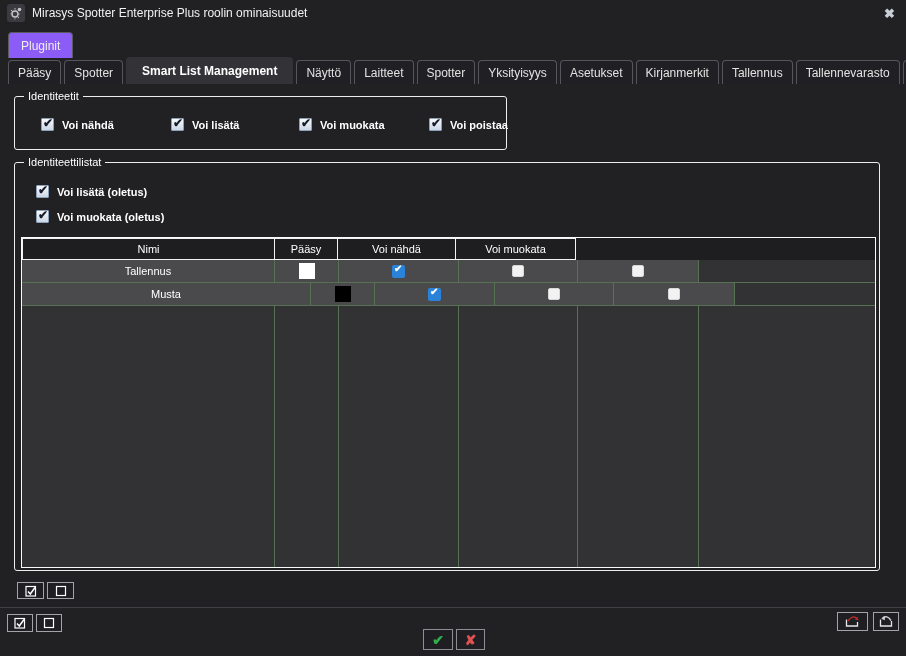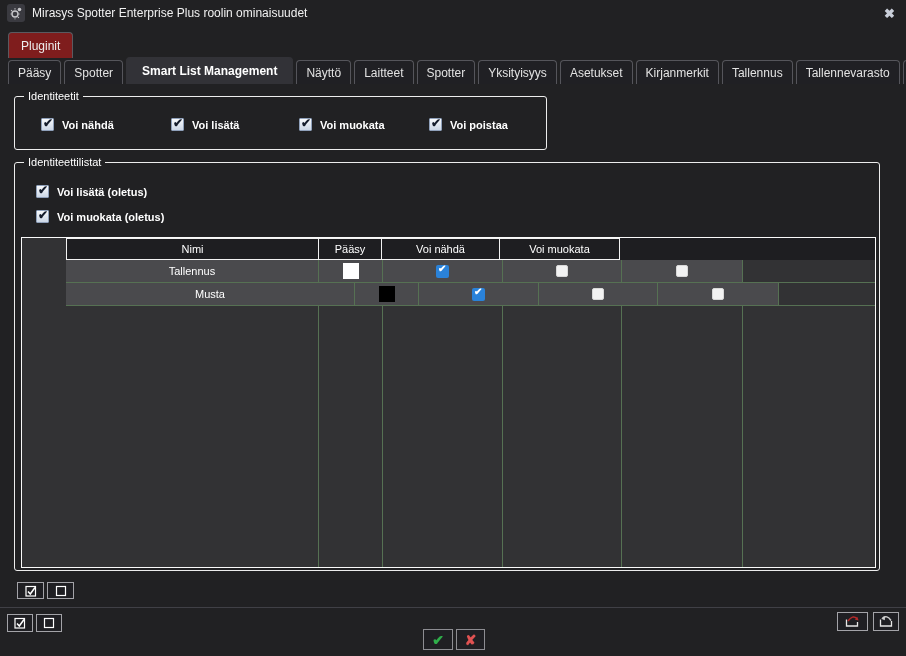--- a/index.html
+++ b/index.html
@@ -7,38 +7,38 @@
     font-family:"Liberation Sans",sans-serif;color:#fff;overflow:hidden;}
 
   
   .titlebar{position:absolute;left:0;top:0;right:0;height:26px;display:flex;align-items:center;padding:0 7px;box-sizing:border-box;gap:7px;}
   .app-icon{width:18px;height:18px;background:#3a3a40;border-radius:3px;display:flex;align-items:center;justify-content:center;flex:0 0 auto;}
   .win-title{font-size:12px;color:#f1f1f1;white-space:nowrap;}
   .close-btn{margin-left:auto;color:#c9ced9;font-size:13px;font-weight:bold;line-height:1;padding:2px 4px;cursor:default;}
 
   
   .outer-tab{position:absolute;left:8px;top:32px;height:25px;padding:0 12px;display:flex;align-items:center;
-    border:1px solid #5a5a60;border-bottom:none;border-radius:4px 4px 0 0;font-size:12px;color:#eee;background:#7f1d1d;}
+    border:1px solid #5a5a60;border-bottom:none;border-radius:4px 4px 0 0;font-size:12px;color:#eee;background:#8b5cf6;}
   .tabstrip{position:absolute;left:8px;top:58px;height:26px;display:flex;align-items:flex-end;gap:3px;}
   .tab{height:23px;padding:0 9px;display:flex;align-items:center;border:1px solid #55555b;border-bottom:none;
     border-radius:4px 4px 0 0;font-size:12px;color:#e2e2e2;background:#202024;white-space:nowrap;cursor:default;}
   .tab.selected{height:26px;padding:0 15px;background:#323237;border-color:#323237;font-weight:bold;color:#fff;}
 
   
   .groupbox{position:absolute;border:1px solid #ededed;border-radius:3px;box-sizing:border-box;}
   .legend{position:absolute;top:-8px;left:9px;background:#212123;padding:0 4px;font-size:11px;color:#fff;line-height:14px;}
 
   .cb-item{position:absolute;display:flex;align-items:center;gap:8px;font-size:11px;font-weight:bold;white-space:nowrap;}
   .cb-classic{width:13px;height:13px;box-sizing:border-box;border:1px solid #8fa0ba;border-radius:1px;
     background:linear-gradient(#f8fafc,#ccd7e6);position:relative;flex:0 0 auto;}
   .cb-classic .tick{position:absolute;left:1px;top:-3px;color:#141c2b;font-size:12px;font-weight:bold;}
 
   
   .table{position:absolute;left:6px;top:74px;width:855px;height:331px;border:1px solid #fafafa;box-sizing:border-box;
-    background:#323234;display:flex;flex-direction:column;font-size:11px;padding-left:44px;}
+    background:#323234;display:flex;flex-direction:column;font-size:11px;}
   .thead{display:flex;height:22px;flex:0 0 auto;background:#1e1e21;}
   .th{box-sizing:border-box;border:1px solid #f2f2f2;display:flex;align-items:center;justify-content:center;color:#fff;margin-right:-1px;}
   .trow{display:flex;height:22px;flex:0 0 auto;border-bottom:1px solid #567153;}
   .td{box-sizing:border-box;border-right:1px solid #567153;background:#4a4a4d;display:flex;align-items:center;justify-content:center;}
   .td.filler{background:transparent;border-right:none;}
   .empty-area{flex:1 1 auto;display:flex;}
   .ecol{box-sizing:border-box;border-right:1px solid #567153;height:100%;}
   .ecol.last{border-right:none;}
 
   .swatch{width:16px;height:16px;}
@@ -111,21 +111,21 @@
       </div>
     <div class="tab">
         <span>Tallennus</span>
       </div>
     <div class="tab">
         <span>Tallennevarasto</span>
       </div>
     <div class="tab"></div>
   </div>
 
-  <div class="groupbox" style="left:14px;top:96px;width:533px;height:54px;">
+  <div class="groupbox" style="left:14px;top:96px;width:493px;height:54px;">
     <span class="legend">Identiteetit</span>
     <div class="cb-item" style="left:26px;top:21px;">
       <span class="cb-classic">
           <span class="tick">✔</span>
         </span>
       <span>Voi nähdä</span>
     </div>
     <div class="cb-item" style="left:156px;top:21px;">
       <span class="cb-classic">
           <span class="tick">✔</span>

